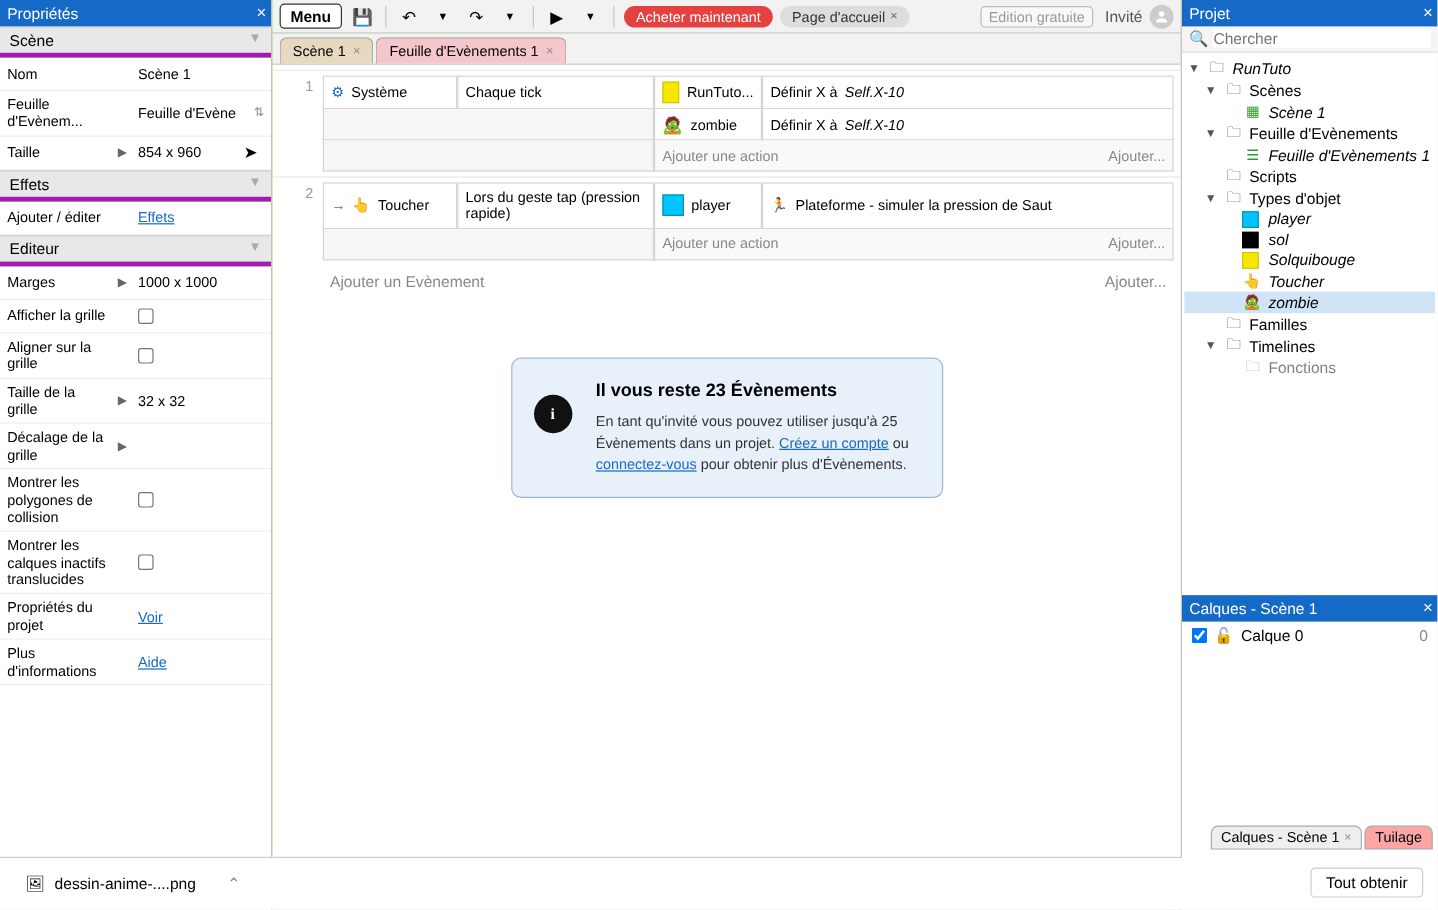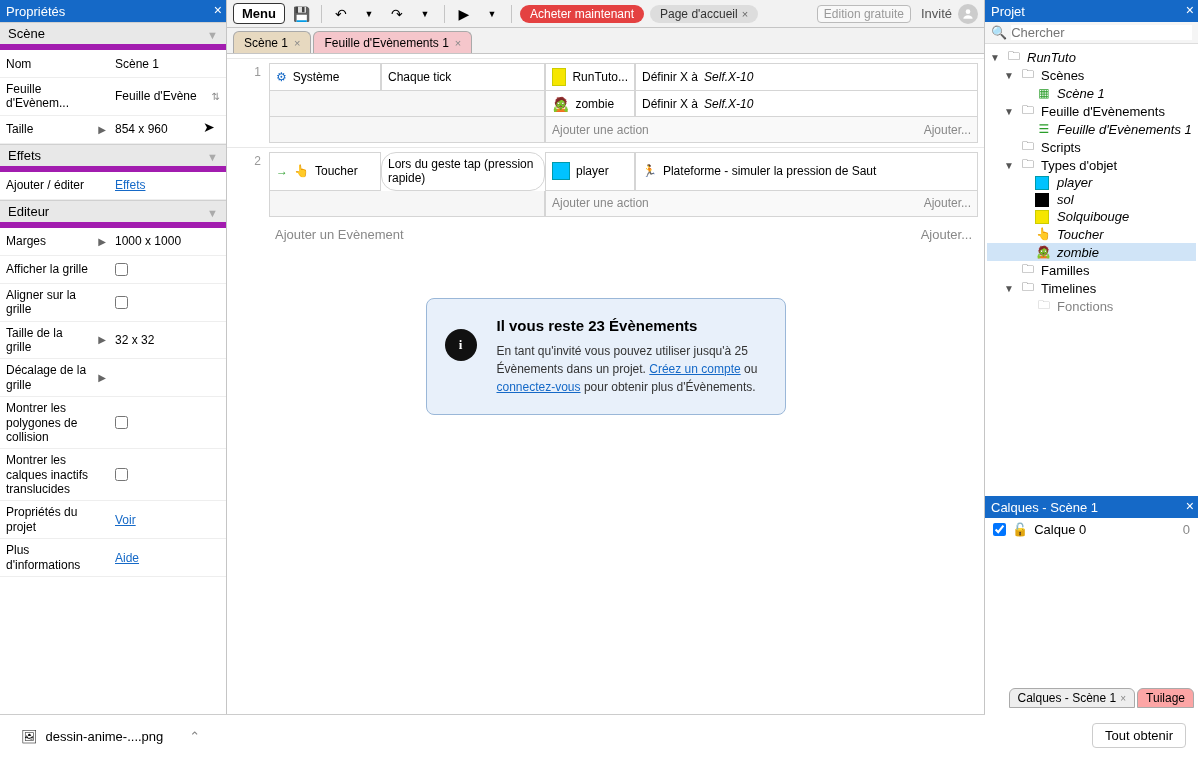--- a/index.html
+++ b/index.html
@@ -5,21 +5,21 @@
 * { box-sizing: border-box; margin: 0; padding: 0; font-family: -apple-system, BlinkMacSystemFont, "Segoe UI", Arial, sans-serif; }
 body { width: 1198px; height: 758px; background: #f5f5f5; overflow: hidden; position: relative; font-size: 13px; }
 
 
 .left-col { position: absolute; left: 0; top: 0; width: 226px; height: 758px; display: flex; flex-direction: column; }
 
 .panel-header { background: #1569c7; color: #fff; height: 22px; display: flex; align-items: center; padding: 0 6px; font-size: 13px; position: relative; }
 .panel-header .close { position: absolute; right: 4px; top: 2px; font-size: 14px; cursor: pointer; }
 
 .props-body { flex: 1; overflow-y: auto; background: #fff; font-size: 13px; }
-.props-group-head { background: #e8e8e8; border-top: 1px solid #d0d0d0; border-bottom: 6px solid #a21caf; padding: 3px 8px; font-size: 13px; font-weight: 500; display:flex; align-items:flex-end; justify-content:space-between;}
+.props-group-head { background: #e8e8e8; border-top: 1px solid #d0d0d0; border-bottom: 4px solid #a21caf; padding: 3px 8px; font-size: 13px; font-weight: 500; display:flex; align-items:flex-start; justify-content:space-between;}
 .props-group-head .tri { color:#aaa; font-size:11px;}
 .props-row { display: flex; border-bottom: 1px solid #eee; min-height: 28px; align-items: stretch; }
 .props-row .lbl { width: 95px; padding: 4px 6px; font-size: 12px; display:flex; align-items:center; }
 .props-row .lbl.multi { font-size:12px; line-height:1.2;}
 .props-row .expand { width: 14px; display:flex; align-items:center; justify-content:center; color:#666; font-size:10px;}
 .props-row .val { flex: 1; padding: 4px 6px; display: flex; align-items: center; font-size: 12px; }
 .props-row .val a { color: #1569c7; text-decoration: underline; }
 .props-row input[type=checkbox]{ }
 
 .cursor-mark { position:absolute; left:203px; top:119px; font-size:14px; pointer-events:none; z-index:50;}
@@ -285,21 +285,21 @@
 
     <div class="event-row">
       <div class="event-num">2</div>
       <div class="event-body">
         <div style="display:grid; grid-template-columns:112px 164px 90px 1fr; gap:0;">
           <div class="cell condhead">
             <span class="arrow-green">→</span>
             <span style="color:#1569c7;">👆</span>
             <span>Toucher</span>
           </div>
-          <div class="cell" style="line-height:1.2;border-radius:15px;">Lors du geste tap (pression rapide)</div>
+          <div class="cell" style="line-height:1.2;">Lors du geste tap (pression rapide)</div>
           <div class="cell">
             <span class="swatch sw-blue"></span>
             <span>player</span>
           </div>
           <div class="cell">
             <span style="color:#d97706;">🏃</span>
             <span>Plateforme - simuler la pression de Saut</span>
           </div>
           <div class="cell addaction" style="grid-column:1/3; border-top:none; background:#f6f6f6;"></div>
           <div class="cell addaction" style="grid-column:3/5;">

